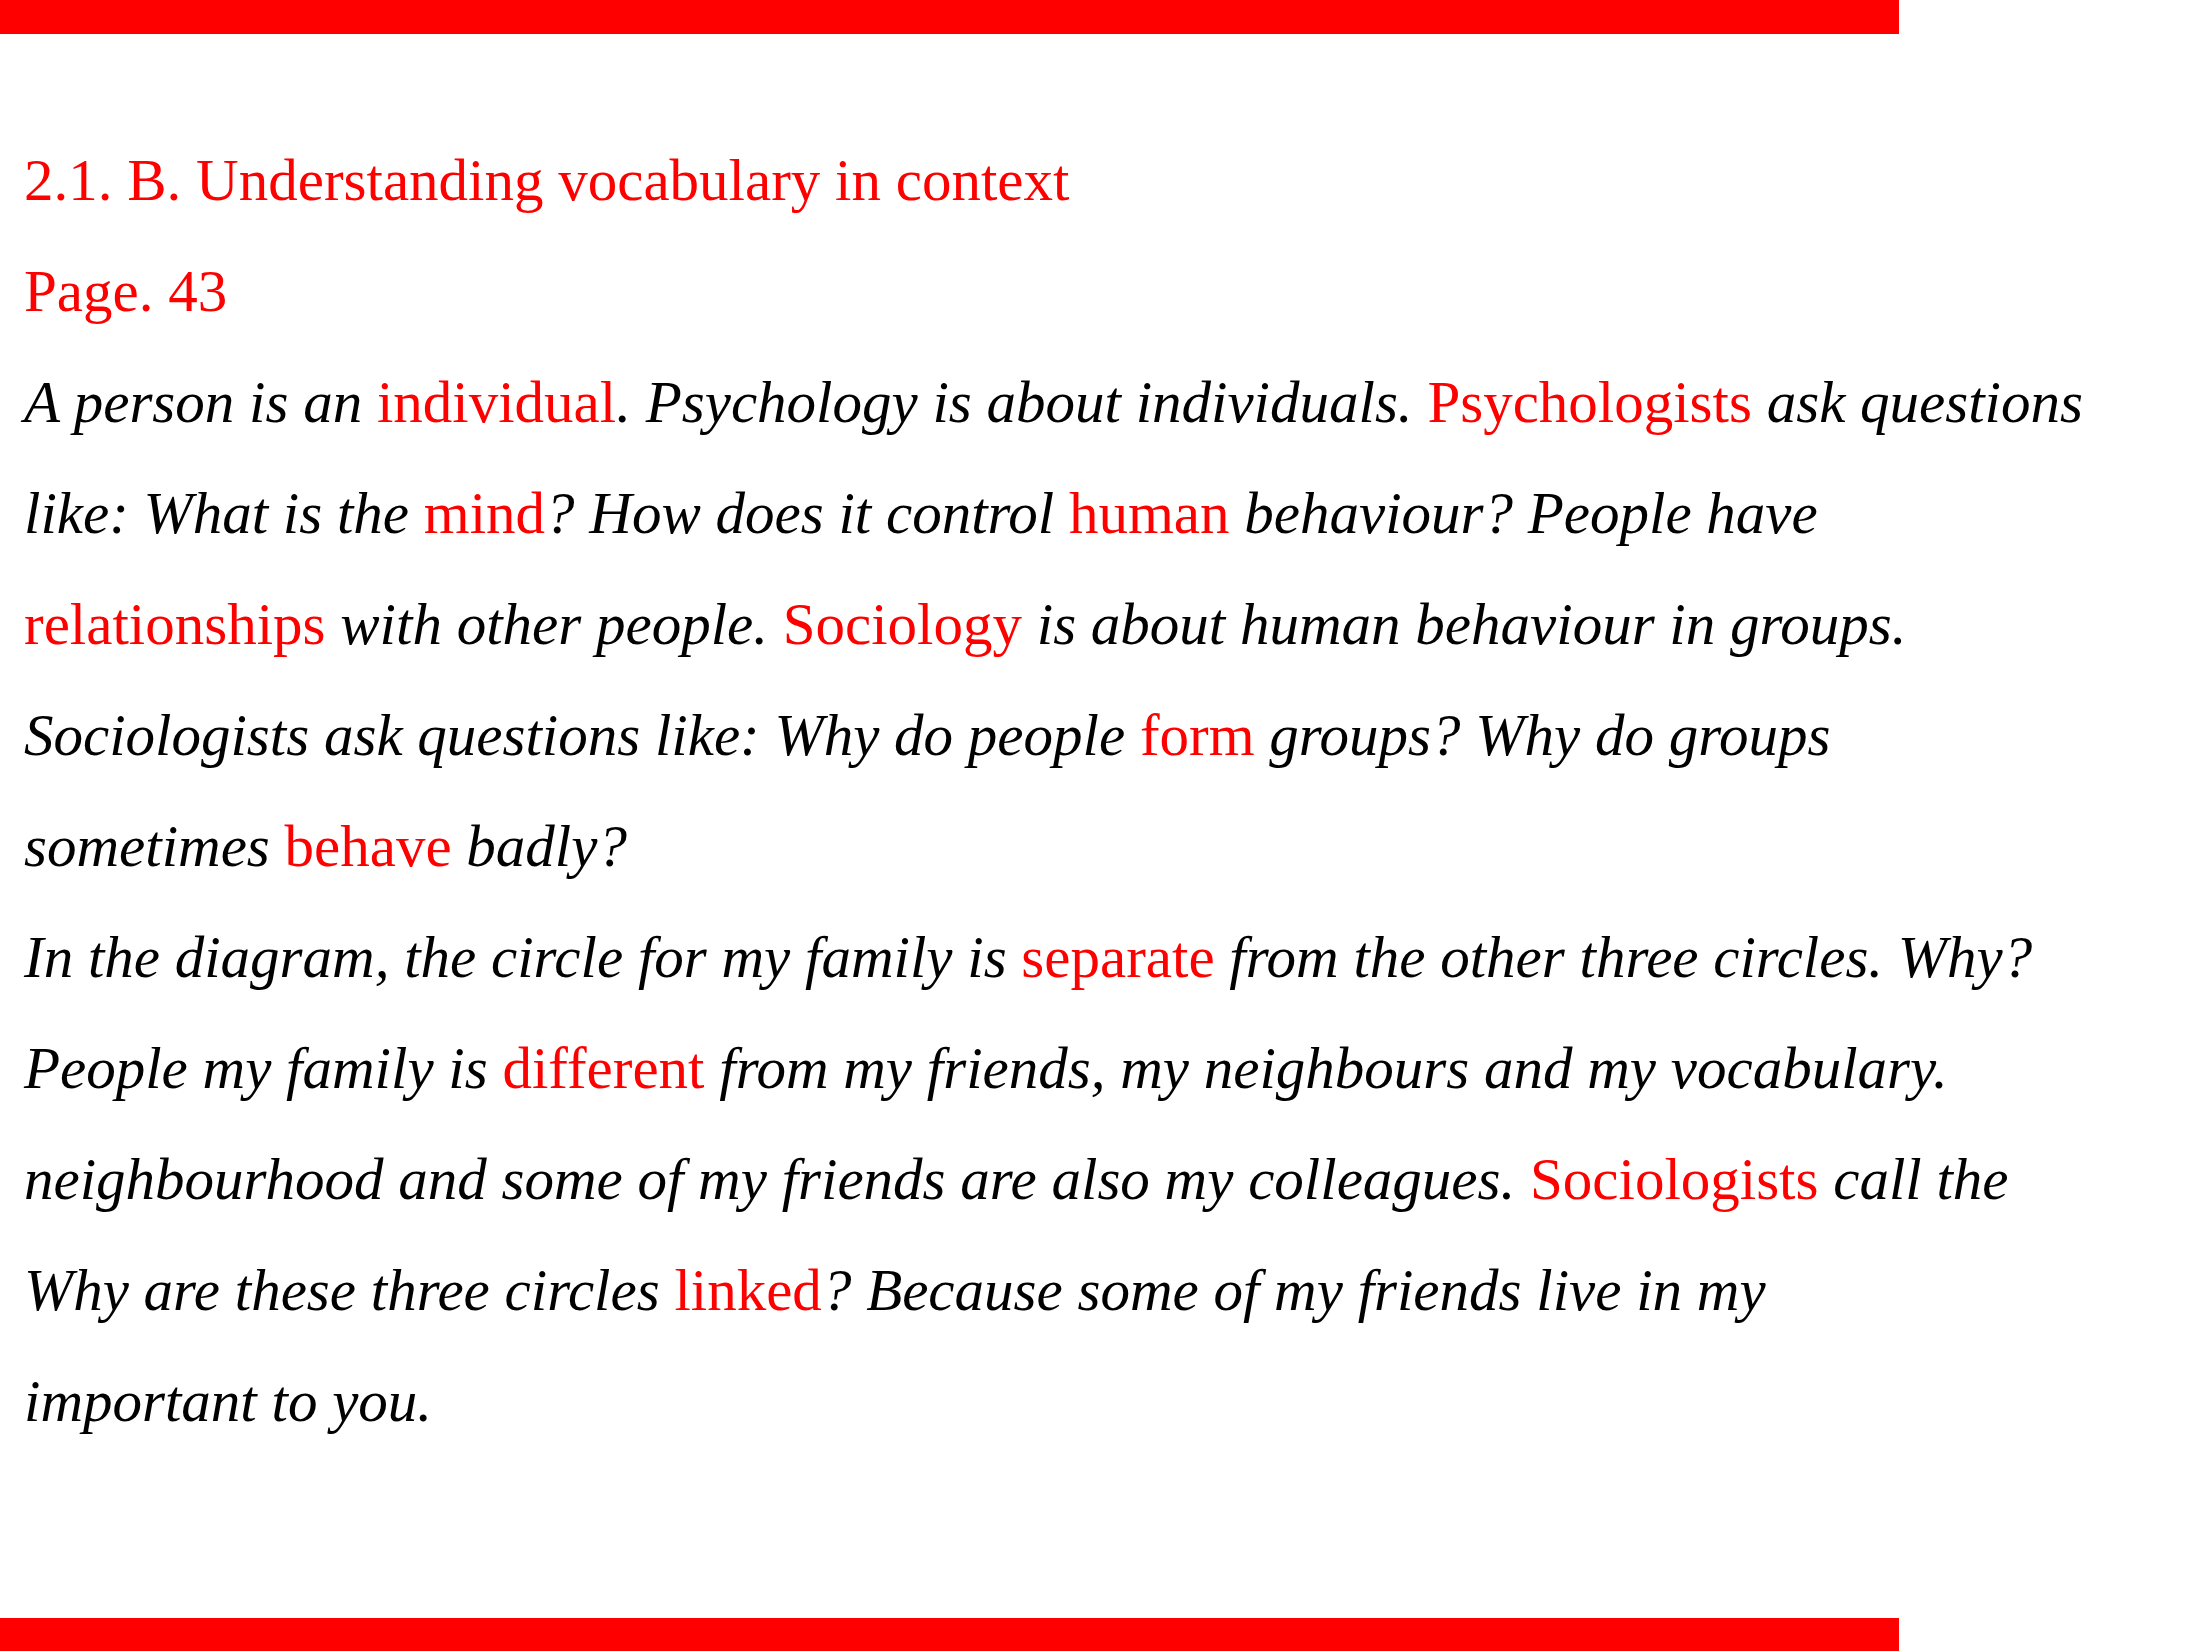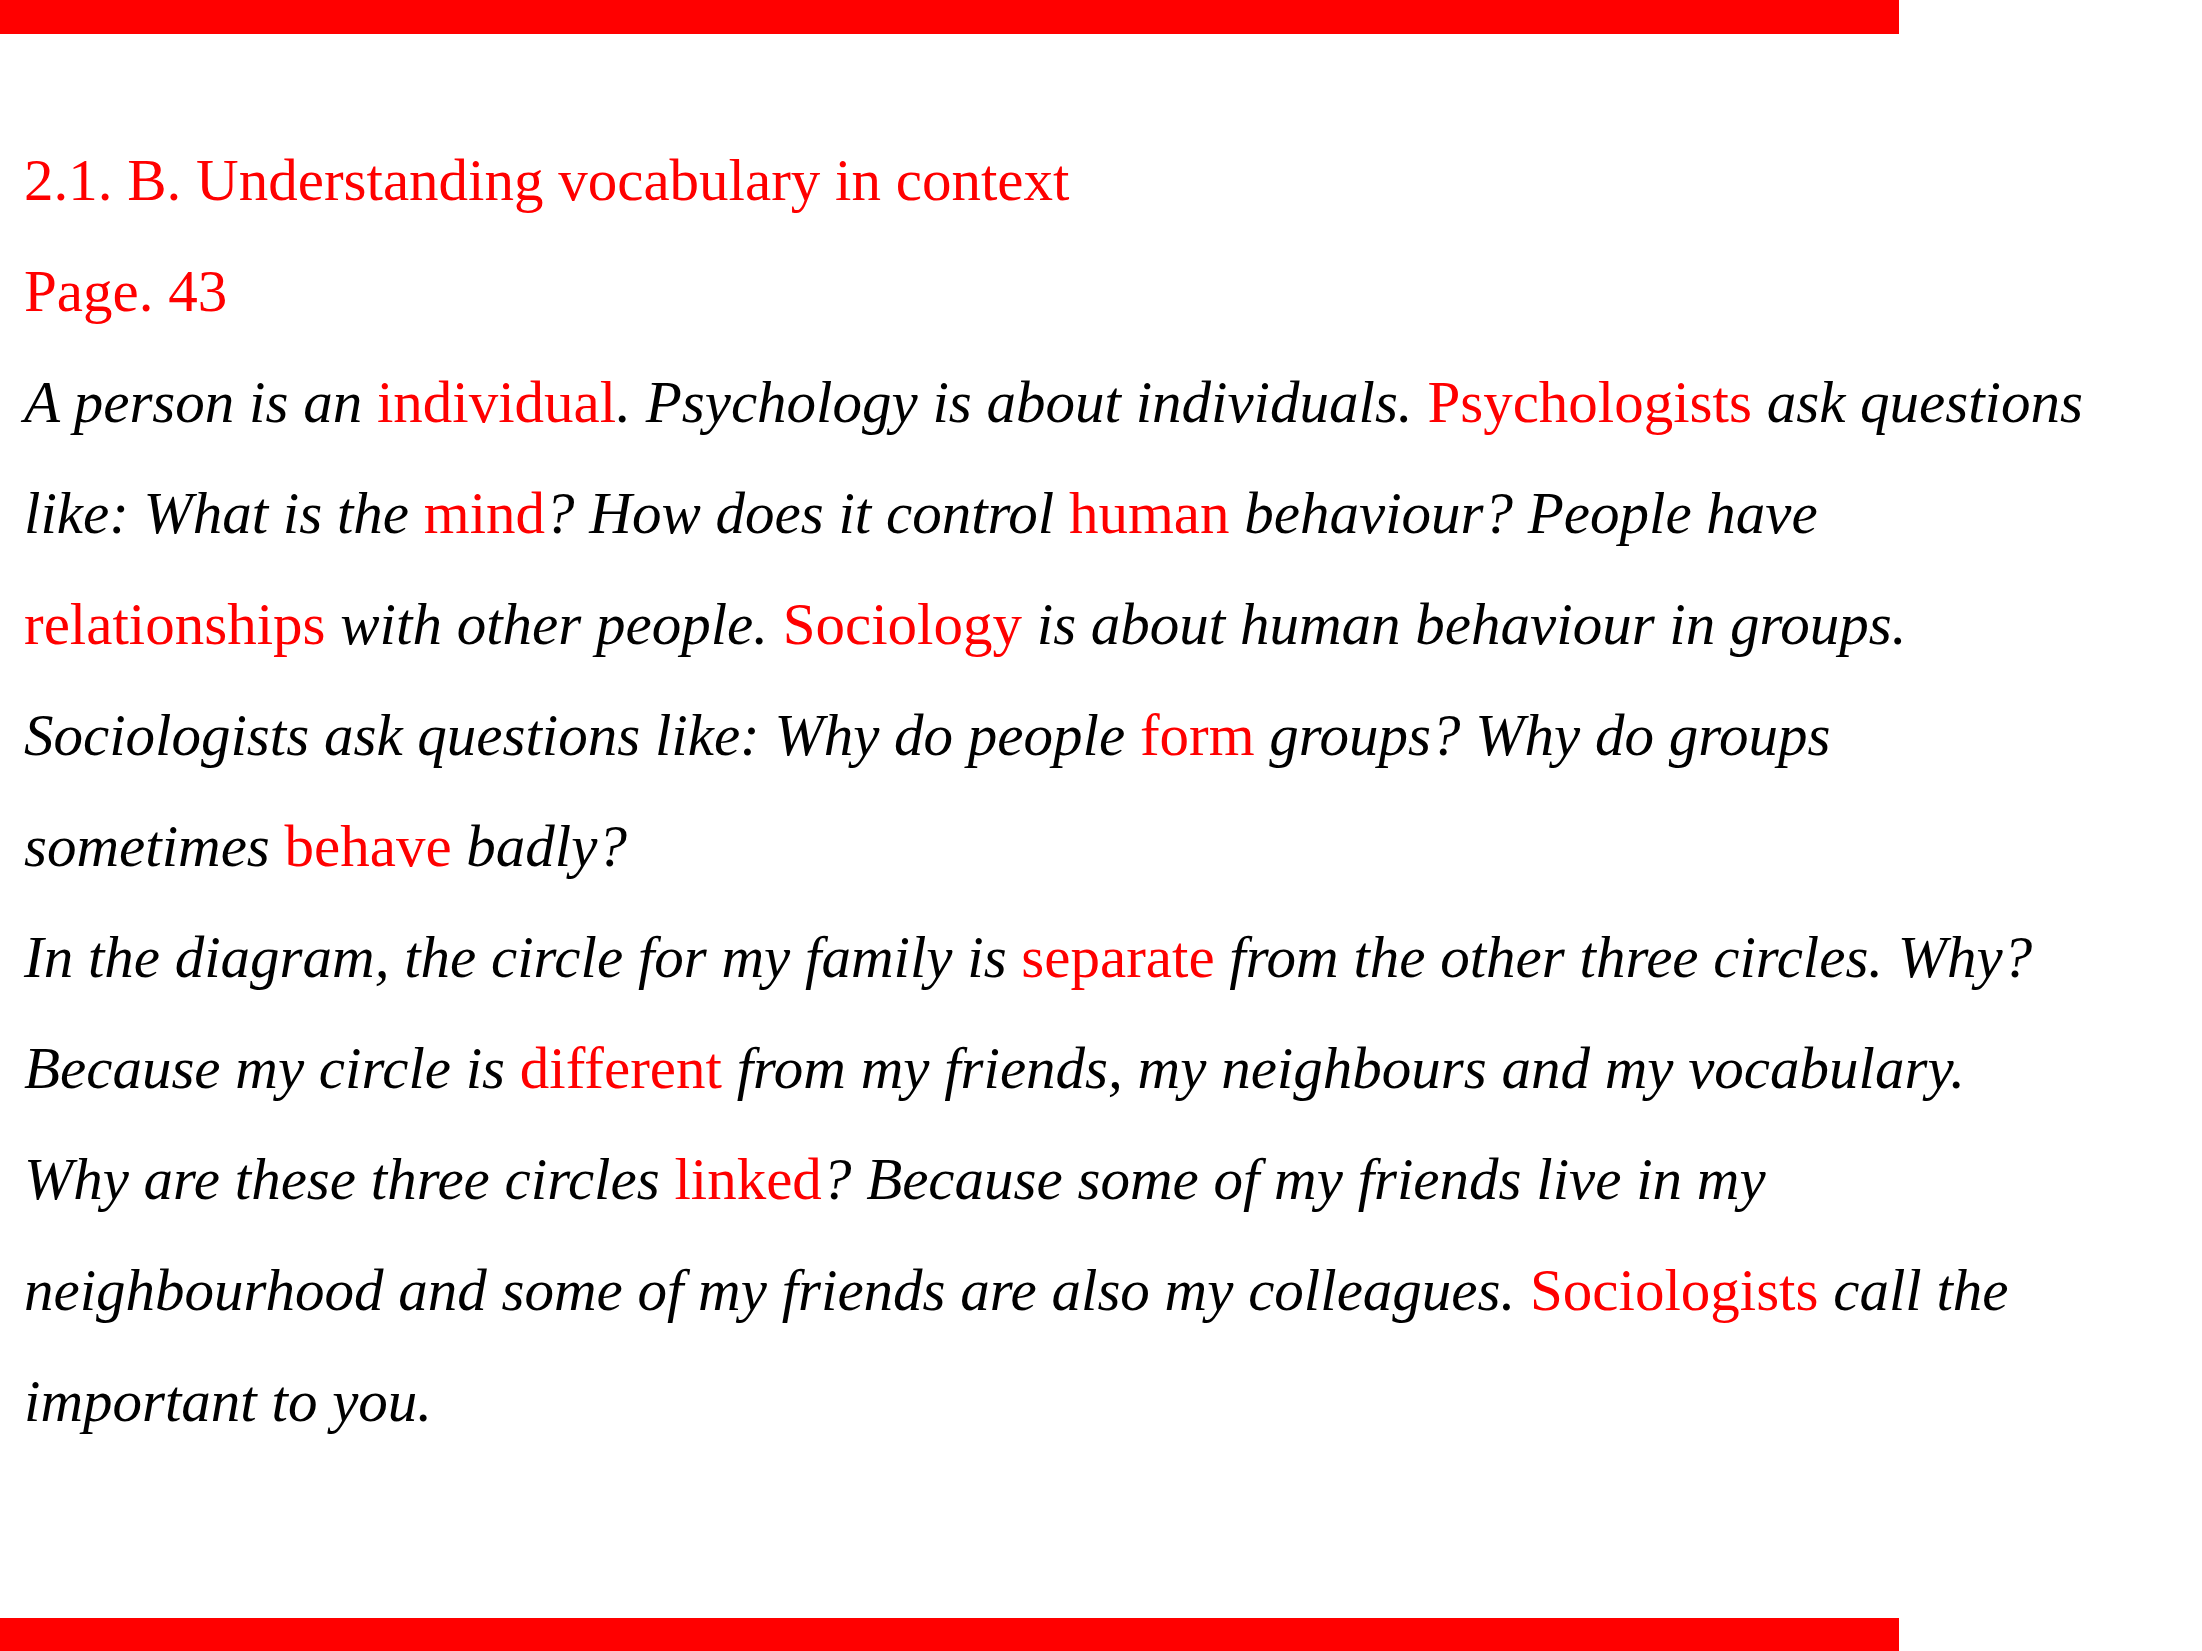--- a/index.html
+++ b/index.html
@@ -47,20 +47,20 @@
   <div class="bar bar-top"></div>
   <div class="text-block" id="text-block">
       <div class="line"><span class="seg-red">2.1. B. Understanding vocabulary in context</span></div>
       <div class="line"><span class="seg-red">Page. 43</span></div>
       <div class="line"><span class="seg-black">A person is an </span><span class="seg-red">individual</span><span class="seg-black">. Psychology is about individuals. </span><span class="seg-red">Psychologists</span><span class="seg-black"> ask questions</span></div>
       <div class="line"><span class="seg-black">like: What is the </span><span class="seg-red">mind</span><span class="seg-black">? How does it control </span><span class="seg-red">human</span><span class="seg-black"> behaviour? People have</span></div>
       <div class="line"><span class="seg-red">relationships</span><span class="seg-black"> with other people. </span><span class="seg-red">Sociology</span><span class="seg-black"> is about human behaviour in groups.</span></div>
       <div class="line"><span class="seg-black">Sociologists ask questions like: Why do people </span><span class="seg-red">form</span><span class="seg-black"> groups? Why do groups</span></div>
       <div class="line"><span class="seg-black">sometimes </span><span class="seg-red">behave</span><span class="seg-black"> badly?</span></div>
       <div class="line"><span class="seg-black">In the diagram, the circle for my family is </span><span class="seg-red">separate</span><span class="seg-black"> from the other three circles. Why?</span></div>
-      <div class="line"><span class="seg-black">Because my circle is </span><span class="seg-red">different</span><span class="seg-black"> from my friends, my neighbours and my vocabulary.</span></div>
+      <div class="line"><span class="seg-black">People my family is </span><span class="seg-red">different</span><span class="seg-black"> from my friends, my neighbours and my vocabulary.</span></div>
+      <div class="line"><span class="seg-black">neighbourhood and some of my friends are also my colleagues. </span><span class="seg-red">Sociologists</span><span class="seg-black"> call the</span></div>
       <div class="line"><span class="seg-black">Why are these three circles </span><span class="seg-red">linked</span><span class="seg-black">? Because some of my friends live in my</span></div>
-      <div class="line"><span class="seg-black">neighbourhood and some of my friends are also my colleagues. </span><span class="seg-red">Sociologists</span><span class="seg-black"> call the</span></div>
       <div class="line"><span class="seg-black">important to you.</span></div>
     </div>
   <div class="bar bar-bottom"></div>
 </div>
 
 
 </body></html>

